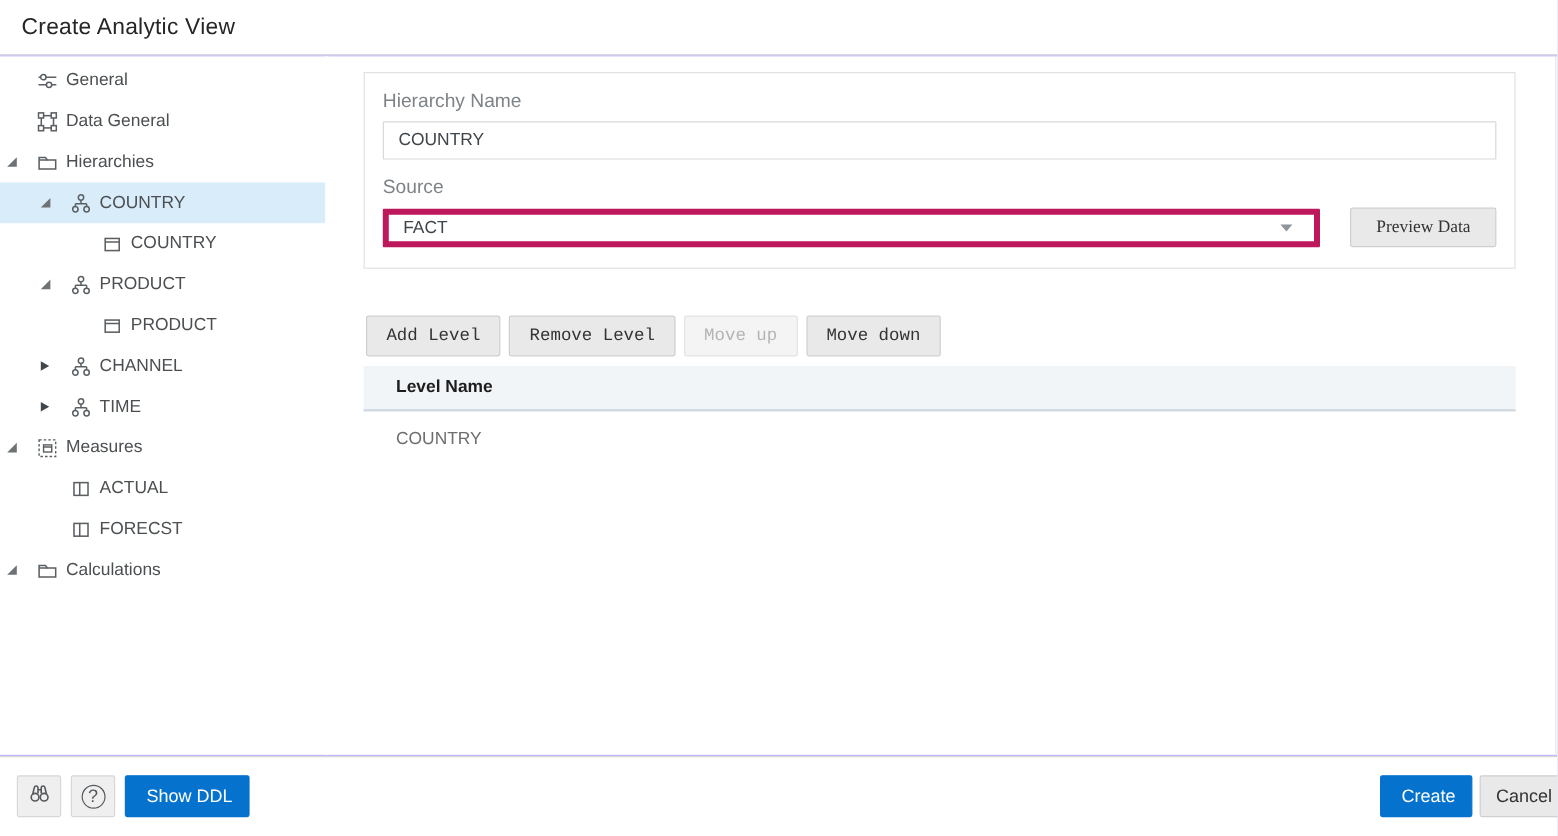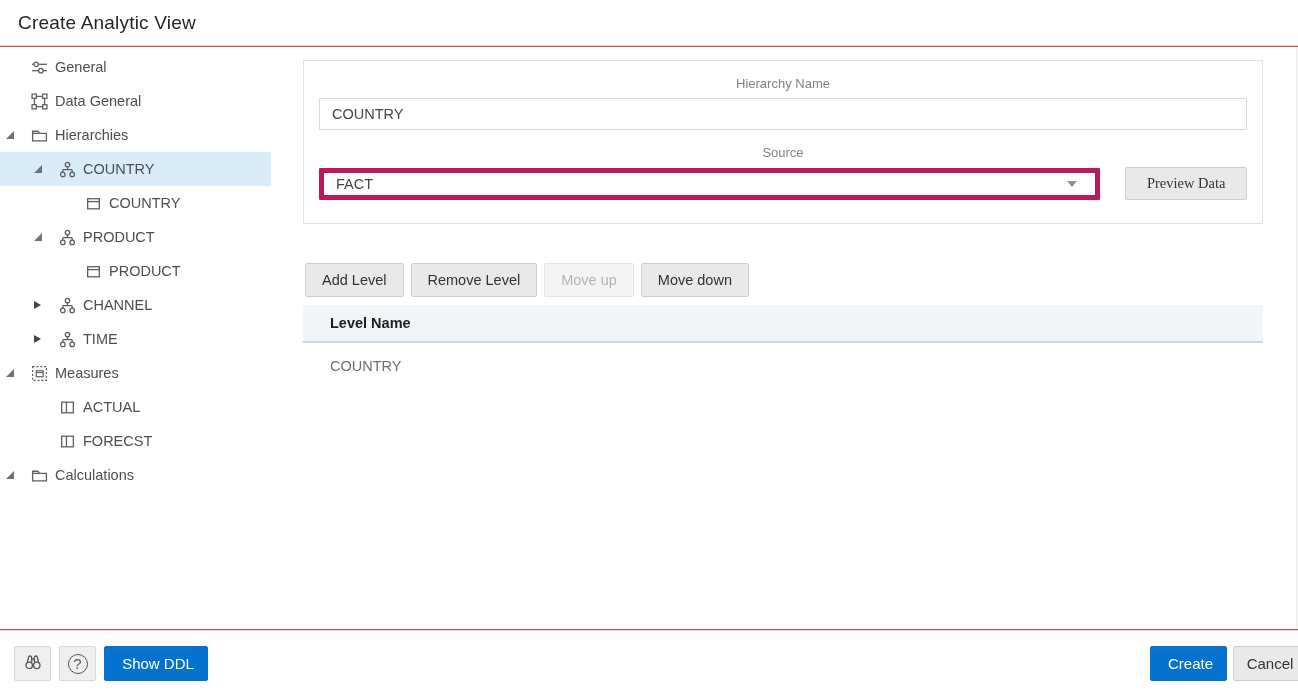--- a/index.html
+++ b/index.html
@@ -1,20 +1,20 @@
 <!DOCTYPE html>
 <html><head>
 <meta charset="utf-8">
 <style>
   * { margin:0; padding:0; box-sizing:border-box; }
   html,body { background:#fff; }
   body { font-family:"Liberation Sans", sans-serif; color:#3c4043; }
   #app {
     position:relative; width:1298px; height:697px;
-    background:#ef4444; overflow:hidden;
+    background:#c4b5fd; overflow:hidden;
   }
 
   
   .header {
     position:absolute; left:0; top:0; width:100%; height:46px;
     border-bottom:1px solid #d8d8d8; background:#fff;
     display:flex; align-items:center; padding-left:18px;
   }
   .header .title { font-size:19px; color:#262626; letter-spacing:.2px; }
 
@@ -38,21 +38,21 @@
   .tree-icon svg { display:block; }
 
   
   .main { position:absolute; left:271px; top:47px; width:1027px; height:582px; background:#fff; }
   .right-edge { position:absolute; right:1px; top:0; width:1px; height:100%; background:#e7e7e7; }
 
   .form-panel {
     position:absolute; left:32px; top:13px; width:960px; height:164px;
     border:1px solid #e1e1e1; background:#fff; padding:15px;
   }
-  .field-label { font-size:13px; color:#7e8388; margin-bottom:7px;text-align:center; }
+  .field-label { font-size:16px; color:#7e8388; margin-bottom:7px; }
   .text-input {
     width:100%; height:32px; border:1px solid #d9d9d9; background:#fff;
     font-family:"Liberation Sans", sans-serif; font-size:14.5px; color:#3f4549;
     padding:0 12px; outline:none; border-radius:1px;
   }
   .source-row { display:flex; align-items:center; }
   .select-box {
     width:785px; height:32px; border:5px solid #be185d; background:#fff;
     display:flex; align-items:center; padding:0 12px; font-size:14.5px; color:#3f4549;
     border-radius:1px; cursor:default;
@@ -63,21 +63,21 @@
     display:inline-flex; align-items:center; justify-content:center;
     height:33px; padding:0 16px; font-family:"Liberation Sans", sans-serif;
     font-size:14.5px; color:#333; background:#e9e9e9; border:1px solid #cfcfcf;
     border-radius:2px; cursor:pointer; white-space:nowrap;
   }
   .btn.disabled { background:#f4f4f4; border-color:#e4e4e4; color:#b4b4b4; cursor:default; }
   .btn.primary { background:#0572ce; border-color:#0572ce; color:#fff;padding-left:20px; }
   .preview-btn { margin-left:25px; width:122px;font-family:Liberation Serif, serif; }
 
   .level-toolbar { position:absolute; left:34px; top:216px; display:flex; gap:7px; }
-  .level-toolbar .btn { height:34px; }
+  .level-toolbar .btn { height:34px;font-family:Liberation Mono, monospace; }
 
   .level-table { position:absolute; left:32px; top:258px; width:960px; }
   .lt-header {
     height:38px; background:#f1f5f8; border-bottom:2px solid #ccd7df;
     display:flex; align-items:center; padding-left:27px;
     font-size:14.5px; font-weight:bold; color:#1d1d1d;
   }
   .lt-row {
     height:46px; display:flex; align-items:center; padding-left:27px;
     font-size:14.5px; color:#6e6e6e; background:#fff;

